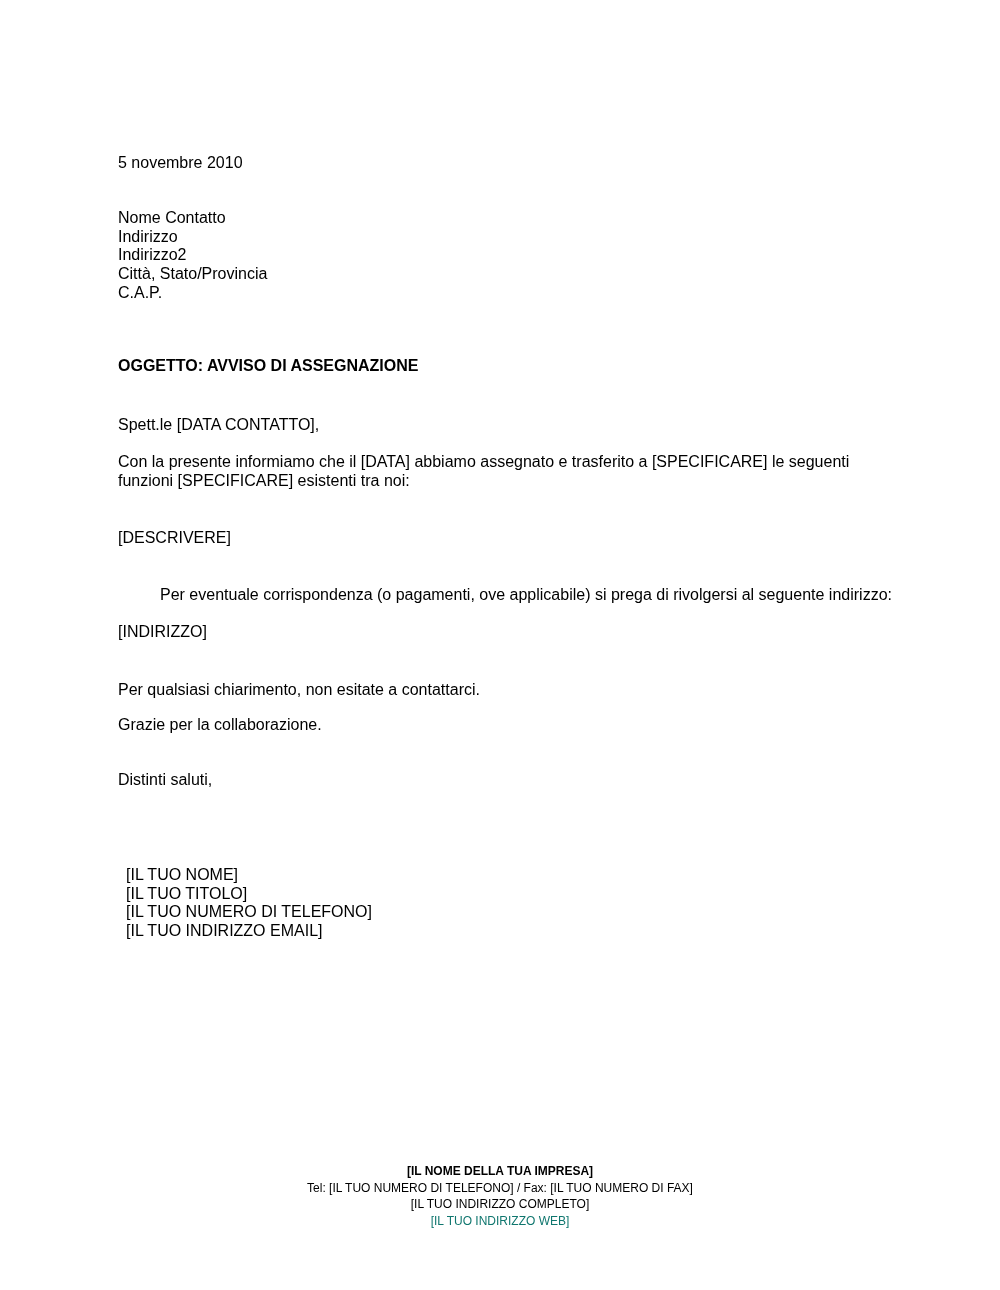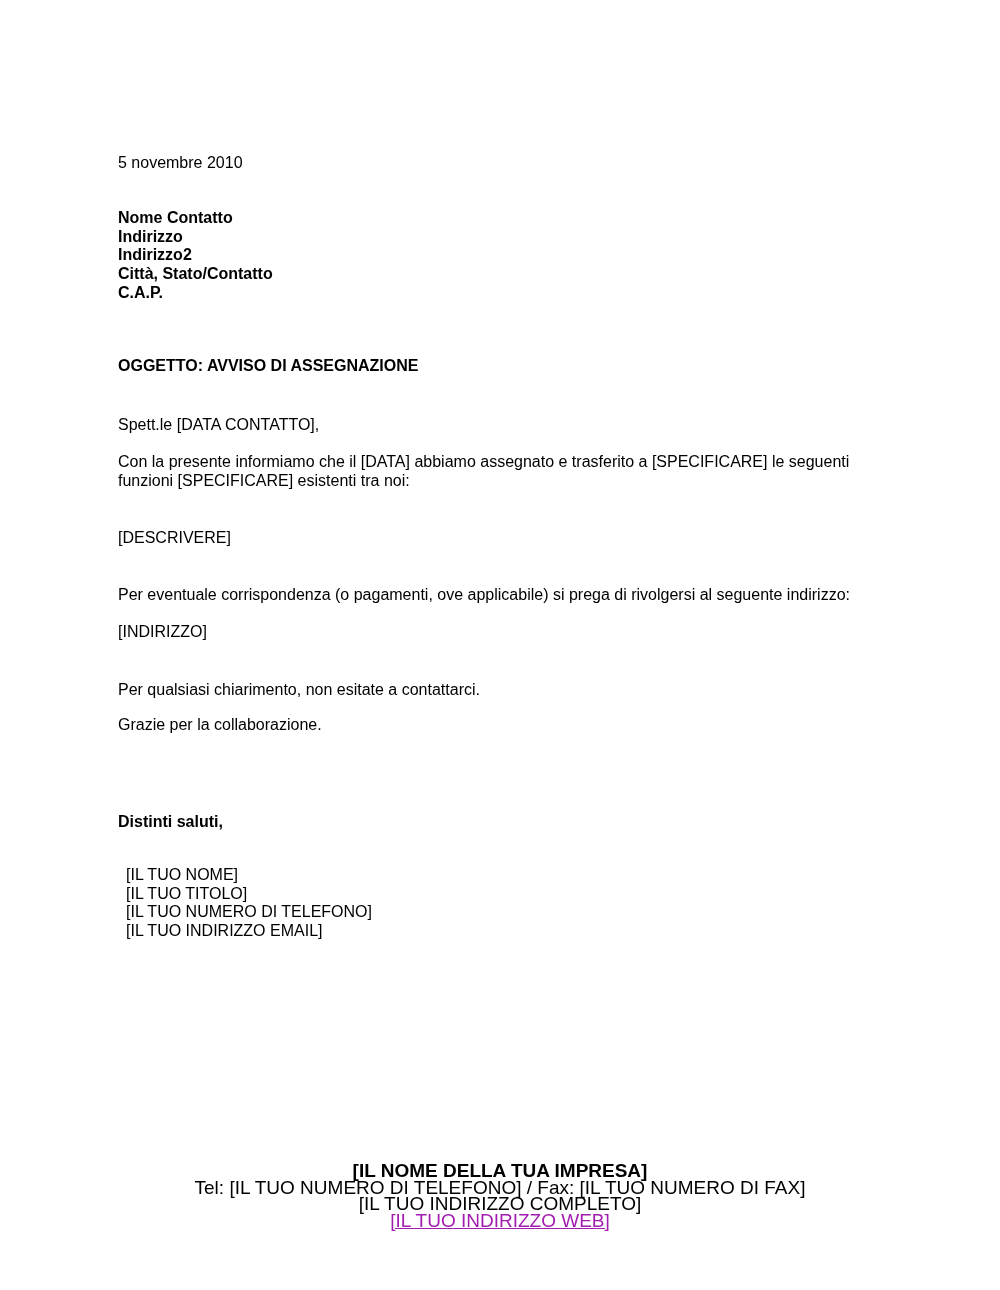--- a/index.html
+++ b/index.html
@@ -17,59 +17,58 @@
     font-family: "Liberation Sans", "DejaVu Sans", sans-serif;
     font-size: 16px;
     line-height: 18.7px;
     overflow: hidden;
   }
   .block {
     position: absolute;
     left: 118px;
   }
   .date-line        { top: 154px; }
-  .recipient-block  { top: 209px; font-weight: bold; }
+  .recipient-block  { top: 209px; }
   .subject-line     { top: 357px; font-weight: bold; }
   .salutation-line  { top: 416px; }
   .para-1           { top: 453px; width: 762px; }
   .placeholder-describe { top: 529px; text-align: right; }
-  .para-2           { top: 586px; width: 790px; }
+  .para-2           { top: 586px; width: 790px; margin-left: 42px; }
   .placeholder-address  { top: 623px; }
   .para-3           { top: 681px; }
   .para-4           { top: 716px; }
-  .closing-line     { top: 813px; font-weight: bold; }
+  .closing-line     { top: 771px; }
   .signature-block  { top: 866px; margin-left: 8px; }
   .footer-block {
     position: absolute;
     left: 0;
     top: 1163px;
     width: 1000px;
     text-align: center;
-    font-size: 19px;
+    font-size: 12px;
     line-height: 16.5px;
   }
   .footer-company { font-weight: bold; }
   .footer-link {
-    color: #a21caf;
-    text-decoration: underline;
+    color: #0f766e;
     cursor: pointer;
   }
 </style>
 </head>
 <body>
 
 <div class="page">
 
   <div class="block date-line">5 novembre 2010</div>
 
   <div class="block recipient-block">
     <div>Nome Contatto</div>
     <div>Indirizzo</div>
     <div>Indirizzo2</div>
-    <div>Città, Stato/Contatto</div>
+    <div>Città, Stato/Provincia</div>
     <div>C.A.P.</div>
   </div>
 
   <div class="block subject-line">OGGETTO: AVVISO DI ASSEGNAZIONE</div>
 
   <div class="block salutation-line">Spett.le [DATA CONTATTO],</div>
 
   <div class="block para-1">Con la presente informiamo che il [DATA] abbiamo assegnato e trasferito a [SPECIFICARE] le seguenti funzioni [SPECIFICARE] esistenti tra noi:</div>
 
   <div class="block placeholder-describe">[DESCRIVERE]</div>

